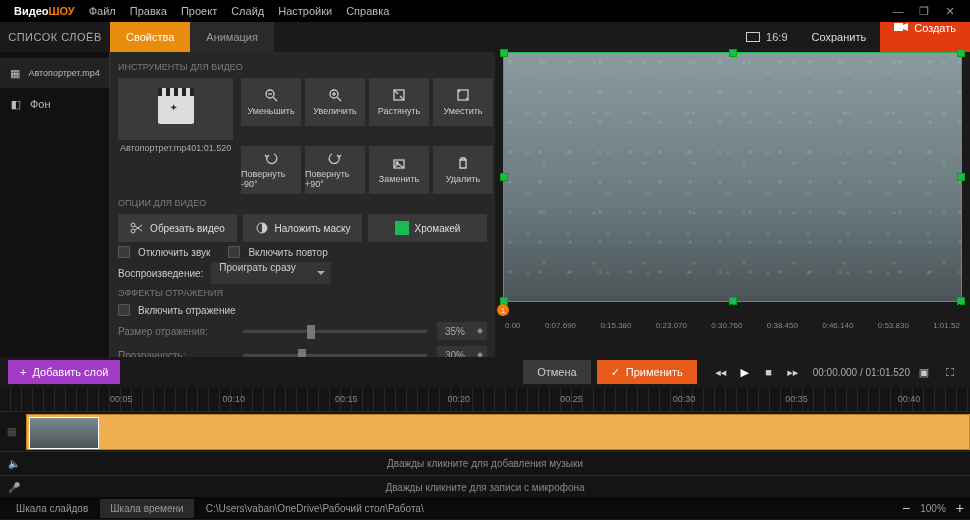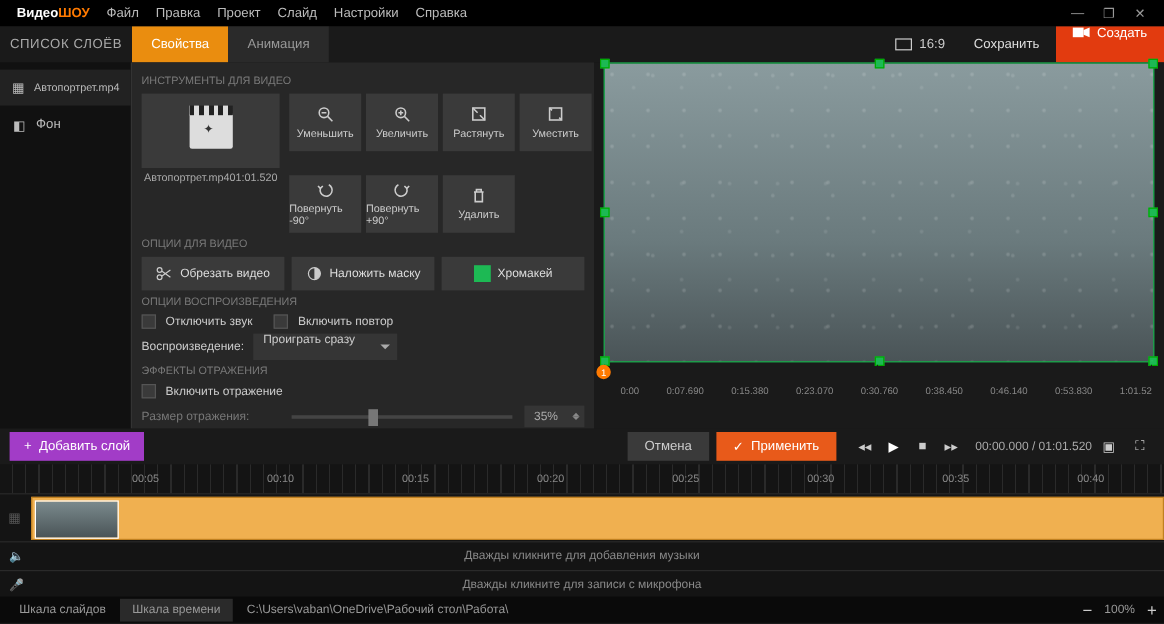--- a/index.html
+++ b/index.html
@@ -54,21 +54,21 @@
 .spin:before{content:"";position:absolute;right:4px;bottom:3px;width:0;height:0;border:3px solid transparent;border-top-color:#888}
 .preview-panel{flex:1;background:#1a1a1a;padding:0 8px;display:flex;flex-direction:column}
 .preview-canvas{width:100%;height:250px;background:linear-gradient(180deg,#8a9b9e 0%,#6a7a7d 60%,#4a5457 100%);position:relative;border:1px solid #1db954}
 .preview-canvas:after{content:"";position:absolute;inset:0;background:radial-gradient(circle at 20% 30%,rgba(255,255,255,0.15) 1px,transparent 2px),radial-gradient(circle at 60% 50%,rgba(255,255,255,0.1) 1px,transparent 2px),radial-gradient(circle at 80% 20%,rgba(255,255,255,0.12) 1px,transparent 2px);background-size:30px 30px,40px 40px,50px 50px}
 .sel-handle{position:absolute;width:8px;height:8px;background:#1db954;border:1px solid #0a0}
 .sh-tl{top:-4px;left:-4px}.sh-tr{top:-4px;right:-4px}.sh-bl{bottom:-4px;left:-4px}.sh-br{bottom:-4px;right:-4px}
 .sh-tm{top:-4px;left:50%;margin-left:-4px}.sh-bm{bottom:-4px;left:50%;margin-left:-4px}
 .sh-ml{top:50%;left:-4px;margin-top:-4px}.sh-mr{top:50%;right:-4px;margin-top:-4px}
 .time-ruler{height:36px;position:relative;background:repeating-linear-gradient(90deg,#1a1a1a 0 1px,transparent 1px 57px);margin-top:2px}
 .time-ruler .marker{position:absolute;top:0;left:0;width:12px;height:12px;background:#ff7a00;border-radius:50%;color:#fff;font-size:8px;display:flex;align-items:center;justify-content:center;transform:translateX(-6px)}
-.time-ruler .ticks{position:absolute;bottom:10px;left:12px;right:0;display:flex;justify-content:space-between;font-size:8px;color:#888;padding:0 2px}
+.time-ruler .ticks{position:absolute;bottom:10px;left:0;right:0;display:flex;justify-content:space-between;font-size:8px;color:#888;padding:0 2px}
 .action-bar{height:30px;background:#1a1a1a;display:flex;align-items:center;padding:0 8px;gap:6px}
 .add-layer{height:24px;padding:0 12px;background:#a23cc7;color:#fff;display:flex;align-items:center;gap:6px;cursor:pointer}
 .action-bar .spacer{flex:1}
 .cancel-btn{height:24px;padding:0 14px;background:#3a3a3a;color:#ccc;display:flex;align-items:center;cursor:pointer}
 .apply-btn{height:24px;padding:0 14px;background:#e85a1a;color:#fff;display:flex;align-items:center;gap:6px;cursor:pointer}
 .transport{display:flex;align-items:center;gap:8px;margin-left:10px}
 .tbtn{width:16px;height:16px;color:#ccc;cursor:pointer;display:flex;align-items:center;justify-content:center}
 .timecode{color:#aaa;font-size:10px;margin-left:4px}
 .extra-icons{margin-left:auto;display:flex;gap:10px;padding-right:4px}
 .timeline{height:110px;background:#141414}
@@ -195,20 +195,28 @@
             </div>
           <div class="tool-btn">
               <svg>
                 <path d="M4 3 A5 5 0 1 0 11 6"></path>
                 <path d="M11 6 L13 4 M11 6 L9 4"></path>
               </svg>
               <span>Повернуть +90°</span>
             </div>
           <div class="tool-btn">
               <svg>
+                <rect x="2" y="4" width="10" height="8"></rect>
+                <circle cx="5" cy="7" r="1" fill="#ccc"></circle>
+                <path d="M2 11 L6 8 L12 12"></path>
+              </svg>
+              <span>Заменить</span>
+            </div>
+          <div class="tool-btn">
+              <svg>
                 <path d="M3 4 L11 4 M5 4 L5 2 L9 2 L9 4 M4 4 L4 12 L10 12 L10 4"></path>
               </svg>
               <span>Удалить</span>
             </div>
         </div>
       </div>
     </div>
     <div class="section-title">ОПЦИИ ДЛЯ ВИДЕО</div>
     <div class="opt-row">
       <div class="opt-btn">
@@ -224,21 +232,20 @@
             <circle cx="7" cy="7" r="5" fill="none" stroke="#ccc"></circle>
             <path d="M7 2 A5 5 0 0 1 7 12 Z" fill="#ccc"></path>
           </svg>
           <span>Наложить маску</span>
         </div>
       <div class="opt-btn">
           <span class="chroma-sw"></span>
           <span>Хромакей</span>
         </div>
     </div>
-    <div class="section-title">ОПЦИИ ВОСПРОИЗВЕДЕНИЯ</div>
     <div class="check-row">
       <span class="check"></span>
         <span>Отключить звук</span>
       <span class="check" style="margin-left:10px"></span>
         <span>Включить повтор</span>
     </div>
     <div class="play-row">
       <span style="color:#ccc">Воспроизведение:</span>
       <div class="select">
           <span>Проиграть сразу</span>

